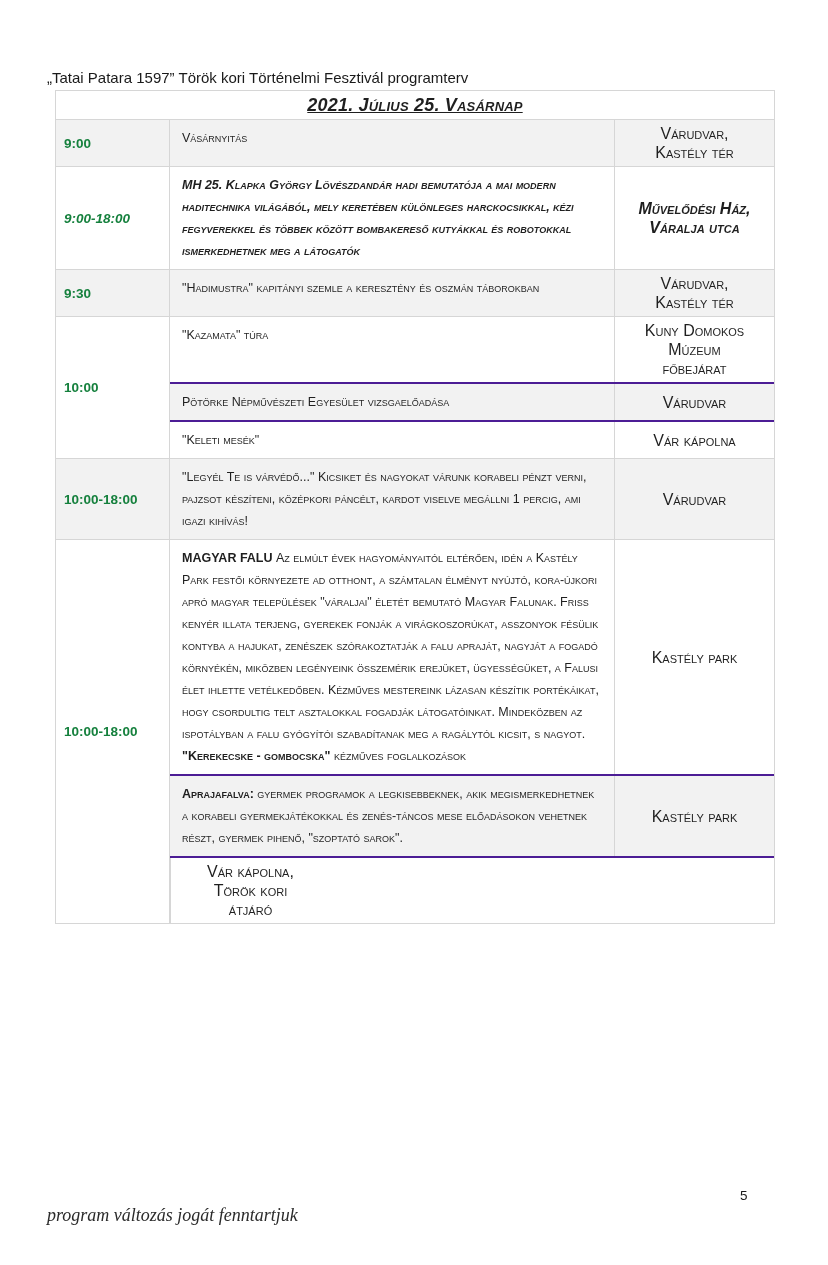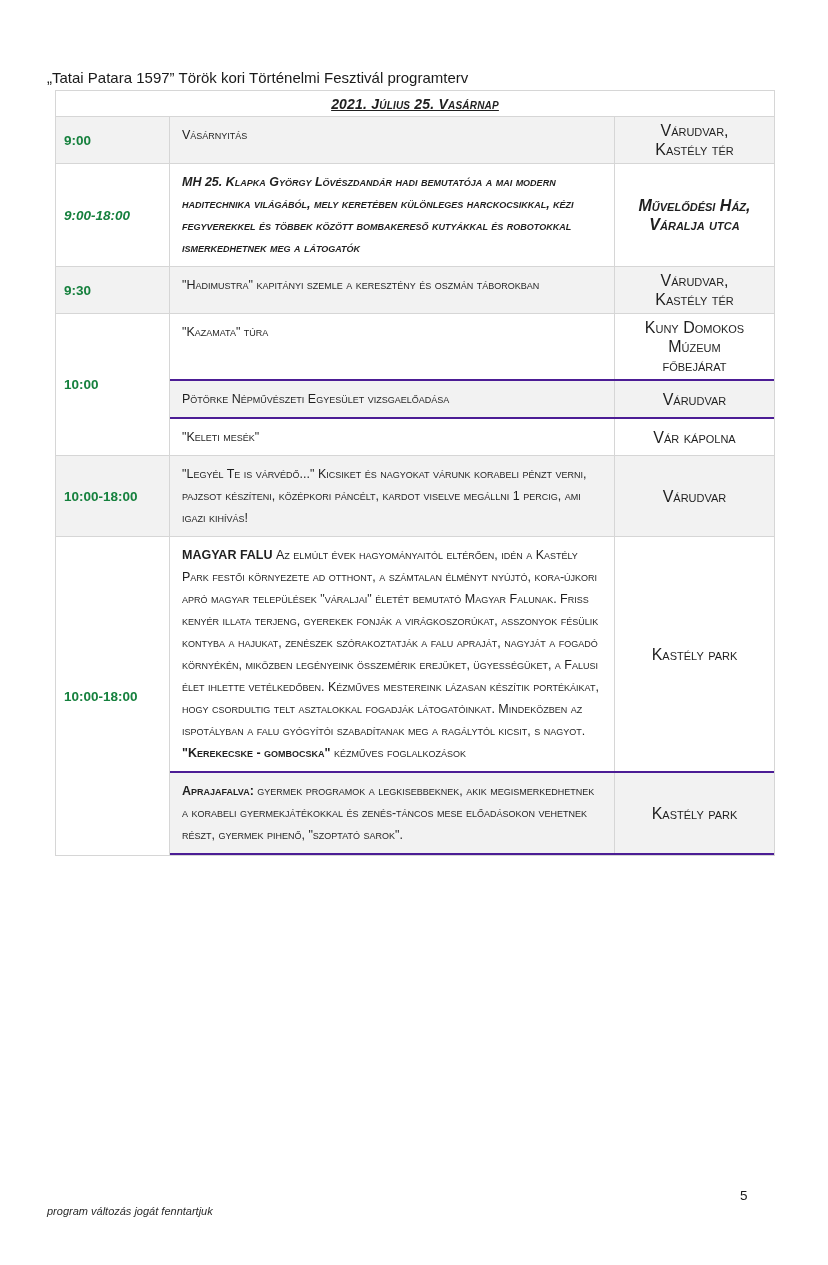--- a/index.html
+++ b/index.html
@@ -5,39 +5,39 @@
   * { margin:0; padding:0; box-sizing:border-box; }
   html,body { background:#ffffff; }
   body { font-family:"Liberation Sans", sans-serif; color:#1f1f1f; }
   .page { position:relative; width:828px; height:1265px; background:#ffffff; margin:0 auto; overflow:hidden; }
 
   .doc-header { position:absolute; left:47px; top:33px; font-size:15px; color:#1a1a1a;margin-top:36px; }
 
   .program-table { position:absolute; left:55px; top:90px; width:720px; border:1px solid #d6d6d6; background:#ffffff; }
 
   .table-title { text-align:center; padding:4px 0 3px 0; font-variant:small-caps; }
-  .table-title span { font-weight:700; font-style:italic; font-size:14px; text-decoration:underline; letter-spacing:0.2px; }
+  .table-title span { font-weight:700; font-style:italic; font-size:18px; text-decoration:underline; letter-spacing:0.2px; }
 
   .group { display:flex; border-top:1px solid #d6d6d6; }
   .time-cell { flex:none; width:114px; display:flex; align-items:center; padding-left:8px;
                font-weight:700; font-size:13.5px; border-right:1px solid #d6d6d6; color:#15803d; }
   .time-cell.italic { font-style:italic; }
   .entries { flex:1; display:flex; flex-direction:column; }
   .entry { display:flex; flex:1; }
   .entry + .entry { border-top:2px solid #4c1d95; }
   .shaded { background:#f2f2f2; }
 
   .desc { flex:1; padding:7px 14px 7px 12px; font-variant:small-caps; font-size:12.5px; line-height:22px; color:#1f1f1f; }
   .loc  { flex:none; width:160px; border-left:1px solid #d6d6d6; display:flex; align-items:center; justify-content:center;
           text-align:center; padding:4px 20px; font-variant:small-caps; font-size:16px; line-height:19px; color:#1f1f1f; }
   .em { font-weight:700; font-style:italic; }
   .seg-bold { font-weight:700; }
 
   .page-number { position:absolute; left:740px; top:1188px; font-size:13.5px; color:#1a1a1a; }
-  .footer-note { position:absolute; left:47px; top:1205px; font-size:11px; font-style:italic; color:#2b2b2b; }
+  .footer-note { position:absolute; left:47px; top:1205px; font-size:18px; font-style:italic; color:#2b2b2b;font-family:Liberation Serif, serif; }
 </style>
 </head>
 <body>
 
 <div class="page">
   <div class="doc-header">„Tatai Patara 1597” Török kori Történelmi Fesztivál programterv</div>
 
   <div class="program-table">
     <div class="table-title">
       <span>2021. Július 25. Vasárnap</span>
@@ -101,20 +101,21 @@
           <div class="entries">
             <div class="entry">
               <div class="desc"><span class="seg-bold">MAGYAR FALU </span><span>Az elmúlt évek hagyományaitól eltérően, idén a Kastély Park festői környezete ad otthont, a számtalan élményt nyújtó, kora-újkori apró magyar települések "váraljai" életét bemutató Magyar Falunak. Friss kenyér illata terjeng, gyerekek fonják a virágkoszorúkat, asszonyok fésülik kontyba a hajukat, zenészek szórakoztatják a falu apraját, nagyját a fogadó környékén, miközben legényeink összemérik erejüket, ügyességüket, a Falusi élet ihlette vetélkedőben. Kézműves mestereink lázasan készítik portékáikat, hogy csordultig telt asztalokkal fogadják látogatóinkat. Mindeközben az ispotályban a falu gyógyítói szabadítanak meg a ragálytól kicsit, s nagyot. </span><span class="seg-bold">"Kerekecske - gombocska"</span><span> kézműves foglalkozások</span></div>
               <div class="loc">Kastély park</div>
             </div>
             <div class="entry shaded">
               <div class="desc"><span class="seg-bold">Aprajafalva:</span><span> gyermek programok a legkisebbeknek, akik megismerkedhetnek a korabeli gyermekjátékokkal és zenés-táncos mese előadásokon vehetnek részt, gyermek pihenő, "szoptató sarok".</span></div>
               <div class="loc">Kastély park</div>
             </div>
             <div class="entry">
+              <div class="loc">Vár kápolna, Török kori átjáró</div>
             </div>
           </div>
         </div>
       </div>
   </div>
 
   <div class="page-number">5</div>
   <div class="footer-note">program változás jogát fenntartjuk</div>
 </div>
 

